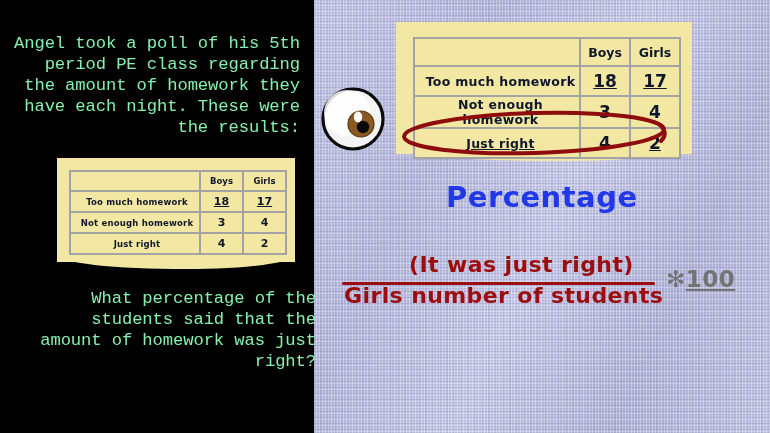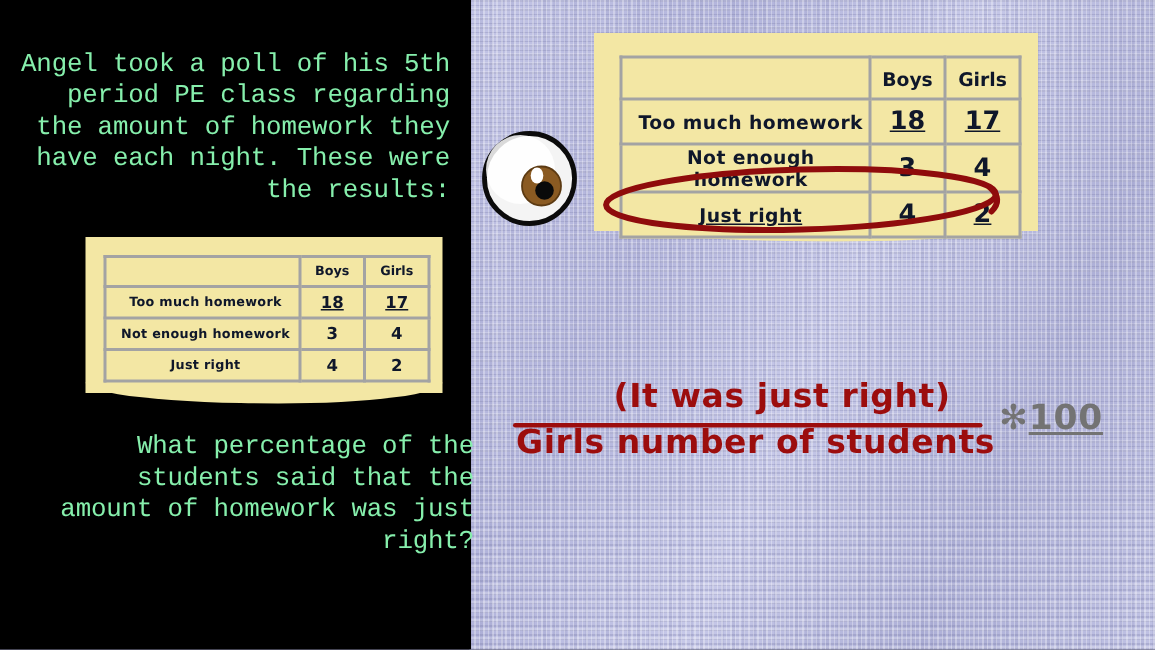--- a/index.html
+++ b/index.html
@@ -171,20 +171,21 @@
 
   <svg id="eyeball" viewBox="0 0 66 66">
     <circle cx="33" cy="33" r="30" fill="#f4f4f4" stroke="#0b0b0b" stroke-width="3.2"></circle>
     <circle cx="27" cy="27" r="23" fill="#ffffff" opacity=".85"></circle>
     <circle cx="41" cy="38" r="13" fill="#8a5a22"></circle>
     <circle cx="41" cy="38" r="13" fill="none" stroke="#5c3a12" stroke-width="1.2"></circle>
     <circle cx="43" cy="41" r="6.2" fill="#0a0a0a"></circle>
     <ellipse cx="38" cy="31" rx="4.2" ry="5.4" fill="#ffffff"></ellipse>
   </svg>
 
+  <div class="hw" id="percentage-title">Percentage</div>
 
 
   <div class="hw" id="numerator-line2">(It was just right)</div>
 
   <div id="fraction-bar"></div>
 
   <div class="hw" id="denominator">Girls number of students</div>
 
   <div class="hw" id="times-hundred">
     <span>✻</span><span class="num100">100</span>

